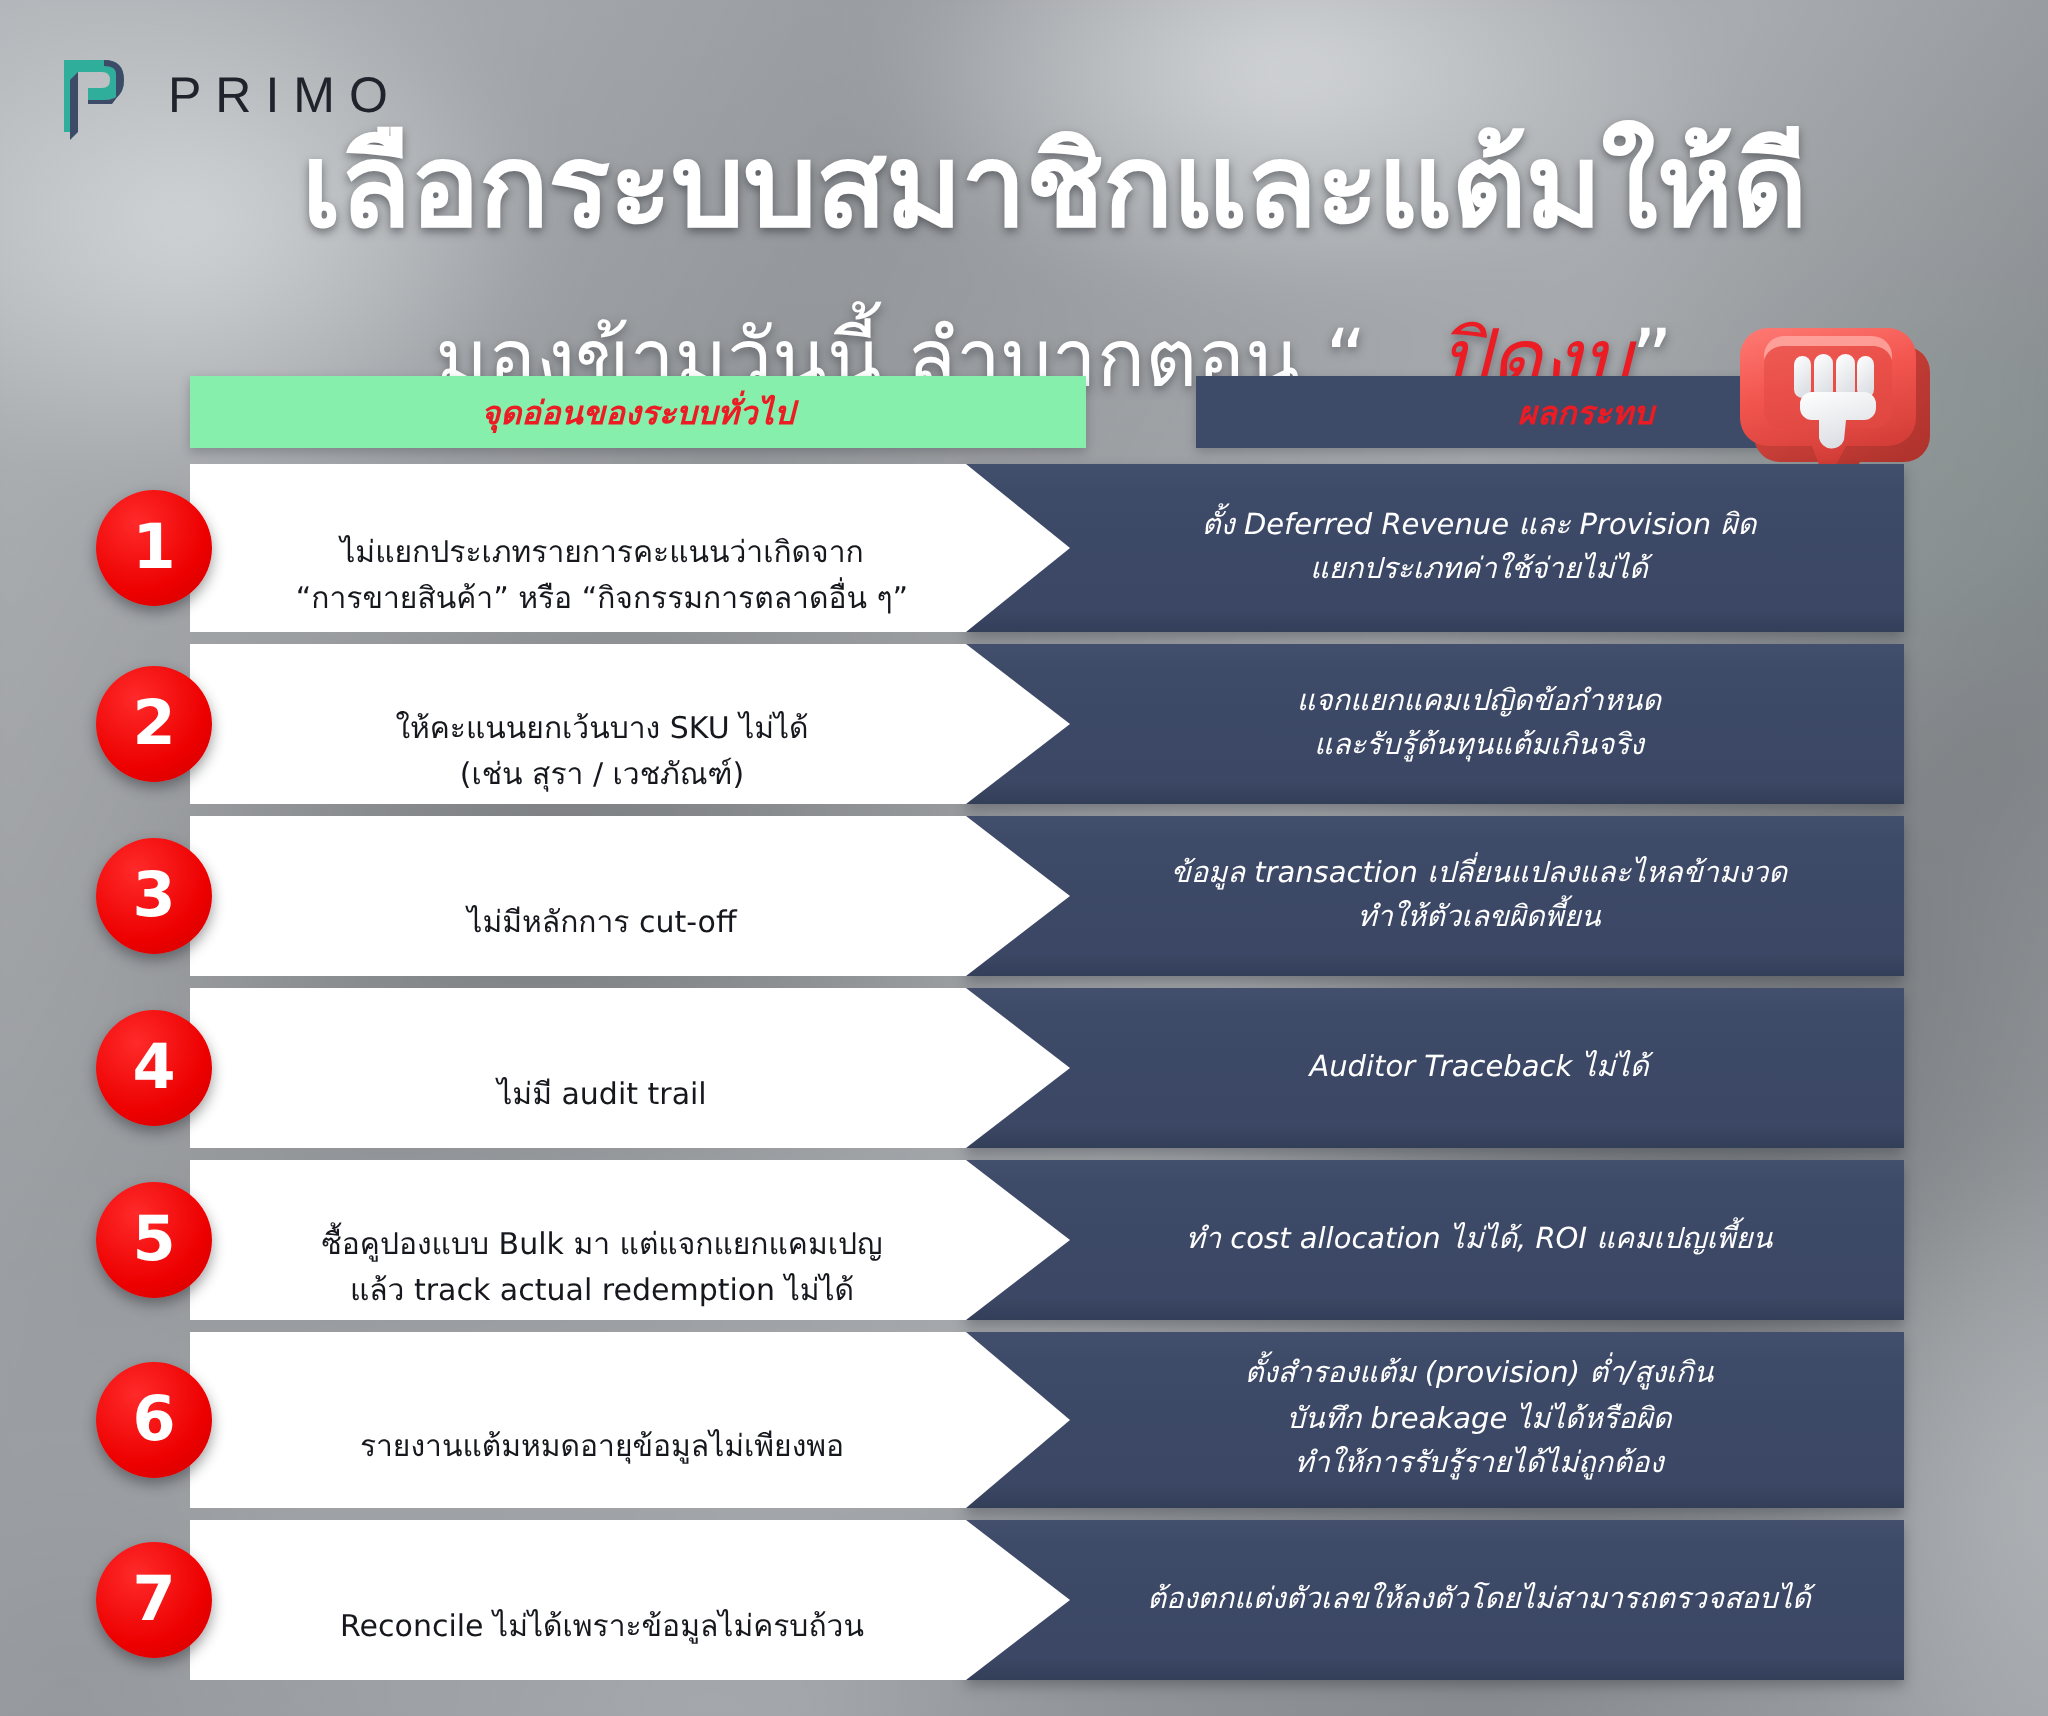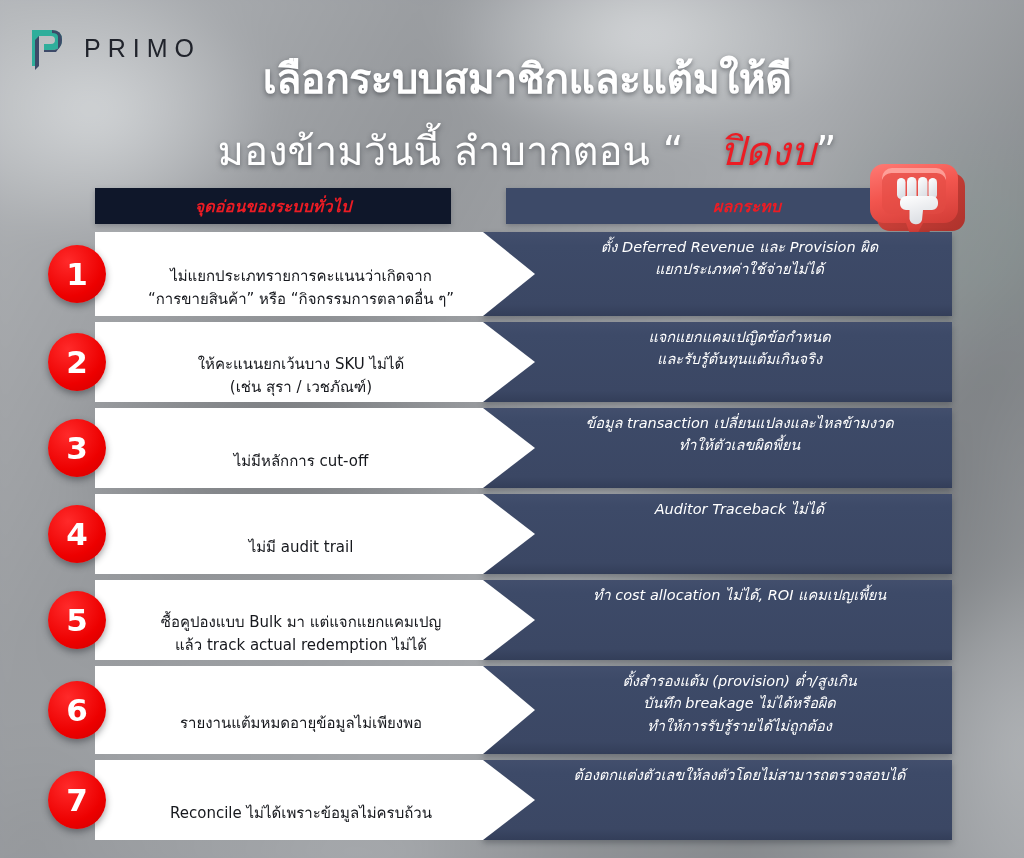--- a/index.html
+++ b/index.html
@@ -45,35 +45,35 @@
   #logo { position: absolute; left: 28px; top: 26px; display: flex; align-items: center; gap: 20px; }
   #logo-mark { width: 36px; height: 44px; display: block; }
   #logo-word {
     font-size: 25px; letter-spacing: 7px; color: #20232b; font-weight: 400;
     font-family: "Liberation Sans", sans-serif;
   }
 
   
   #headline { position: absolute; left: 0; right: 0; top: 46px; text-align: center; padding-left: 30px; }
   #headline-1 {
-    font-size: 41px; font-weight: 700; color: #ffffff; letter-spacing: -0.5px;
+    font-size: 58px; font-weight: 700; color: #ffffff; letter-spacing: -0.5px;
     text-shadow: 0 2px 5px rgba(40,44,50,0.55);
     font-family: "DejaVu Sans", sans-serif;
   }
   #headline-2 {
     margin-top: 8px; font-size: 40px; font-weight: 400; color: #ffffff;
     text-shadow: 0 2px 5px rgba(40,44,50,0.5);
     font-family: "DejaVu Sans", sans-serif;
   }
   .hl-red { color: #ec1c24; font-weight: 400; font-style: italic; margin-left: 36px; }
 
   
   #col-headers { position: absolute; left: 95px; top: 188px; width: 857px; height: 36px; display: flex; }
   #hdr-left {
-    width: 356px; height: 36px; background: #0f172a;
+    width: 448px; height: 36px; background: #86efac;
     display: flex; align-items: center; justify-content: center;
     box-shadow: 0 2px 5px rgba(40,44,50,0.28);
   }
   #hdr-gap { width: 55px; }
   #hdr-right {
     flex: 1; height: 36px; background: #3d4a68;
     display: flex; align-items: center; justify-content: center;
     box-shadow: 0 2px 5px rgba(40,44,50,0.28);
     padding-left: 36px;
   }
@@ -87,21 +87,21 @@
 
   
   #rows { position: absolute; left: 0; top: 232px; width: 1024px; }
   .row { position: relative; width: 1024px; margin-bottom: 6px; }
 
   .row-right {
     position: absolute; left: 483px; top: 0; width: 469px; height: 100%;
     background: linear-gradient(180deg, #46527089 0%, #3d4a68 16%, #3b4764 86%, #333e59 100%);
     background-color: #3e4b69;
     box-shadow: 0 3px 6px rgba(35,40,48,0.35);
-    display: flex; justify-content: center;
+    display: flex; align-items: center; justify-content: center;
     padding: 4px 16px 4px 60px;
   }
   .impact-text {
     font-size: 14.5px; line-height: 1.55; color: #ffffff; text-align: center;
     font-style: italic; font-family: "DejaVu Sans", sans-serif;
   }
 
   .row-left {
     position: absolute; left: 95px; top: 0; width: 440px; height: 100%;
     background: #ffffff;

